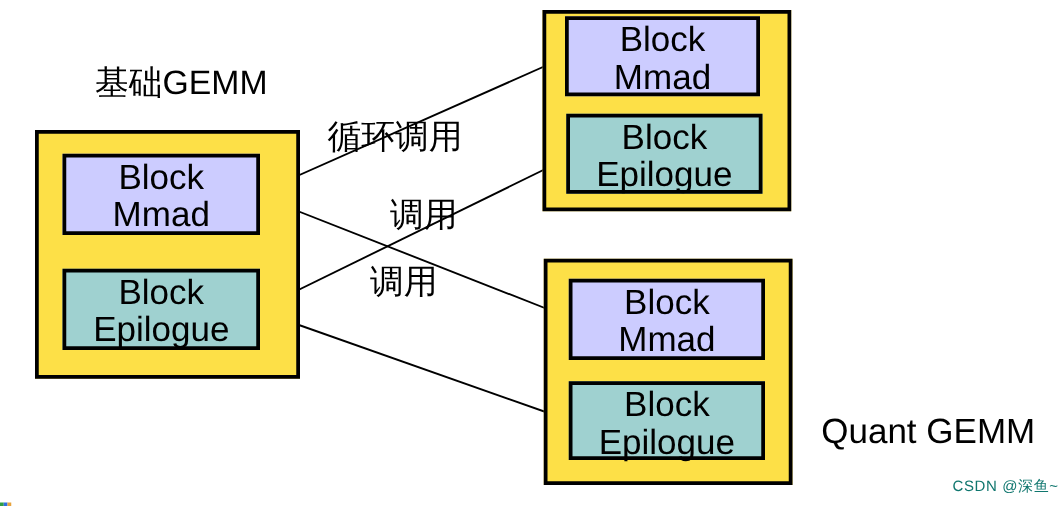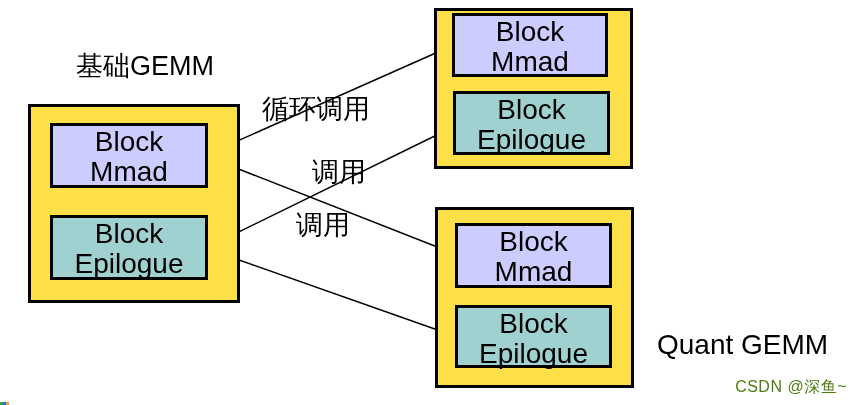--- a/index.html
+++ b/index.html
@@ -31,21 +31,21 @@
   .label-cn{position:absolute;font-size:27px;line-height:29px;white-space:nowrap;}
   .label-en{position:absolute;font-size:28px;line-height:30px;white-space:nowrap;}
   .base-title{left:76px;top:52px;text-align:right;}
   .edge-0{left:262px;top:95px;}
   .edge-1{left:312px;top:158px;}
   .edge-2{left:296px;top:211px;}
   .edge-3{left:294px;top:303px;}
   .title-group{left:659px;top:89px;}
   .title-quant{left:657px;top:298px;margin-top:32px;}
   .watermark{
-    position:absolute;right:3px;bottom:7px;font-size:16px;color:#4d7c0f;
+    position:absolute;right:3px;bottom:7px;font-size:12px;color:#0f766e;
     letter-spacing:0.5px;white-space:nowrap;
   }
   .corner-fragment{position:absolute;left:0;bottom:0;height:3px;display:flex;}
   .corner-fragment i{display:block;width:3px;height:3px;}
   .corner-fragment i:nth-child(1){background:#2f9e44;}
   .corner-fragment i:nth-child(2){background:#2e6fde;}
   .corner-fragment i:nth-child(3){background:#e8a33d;}
 </style>
 </head>
 <body>

